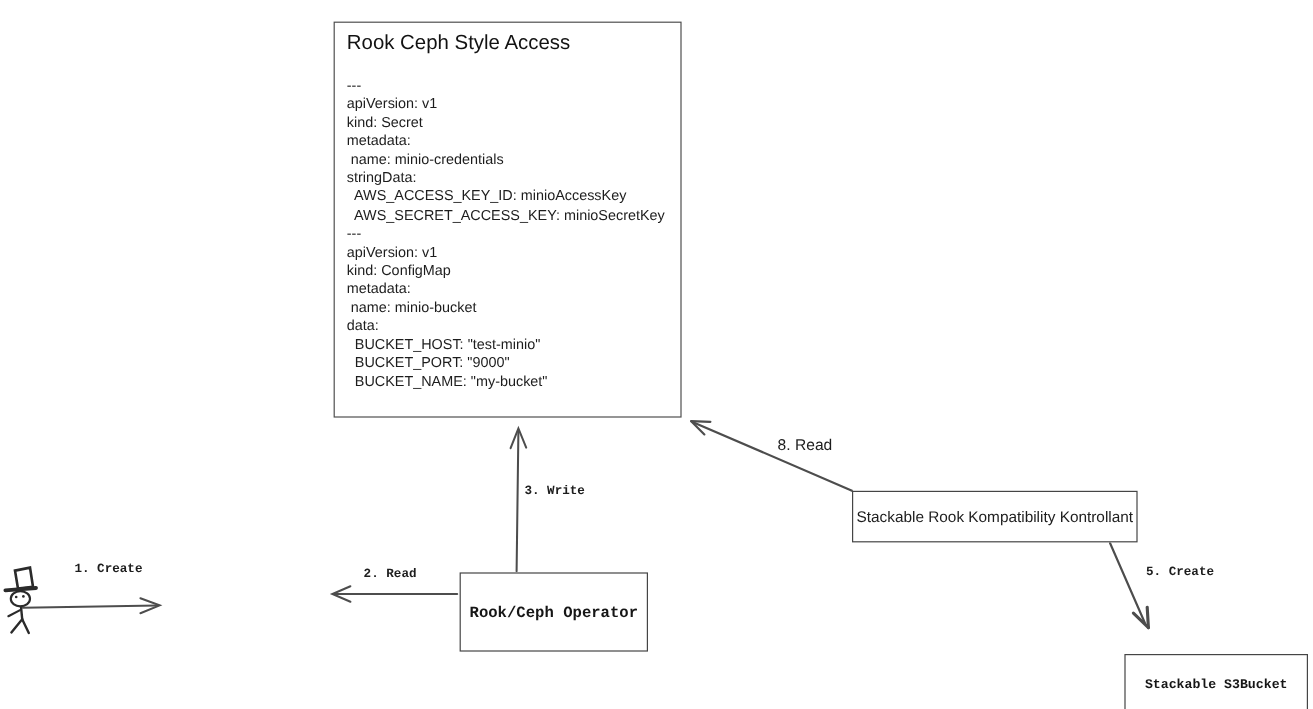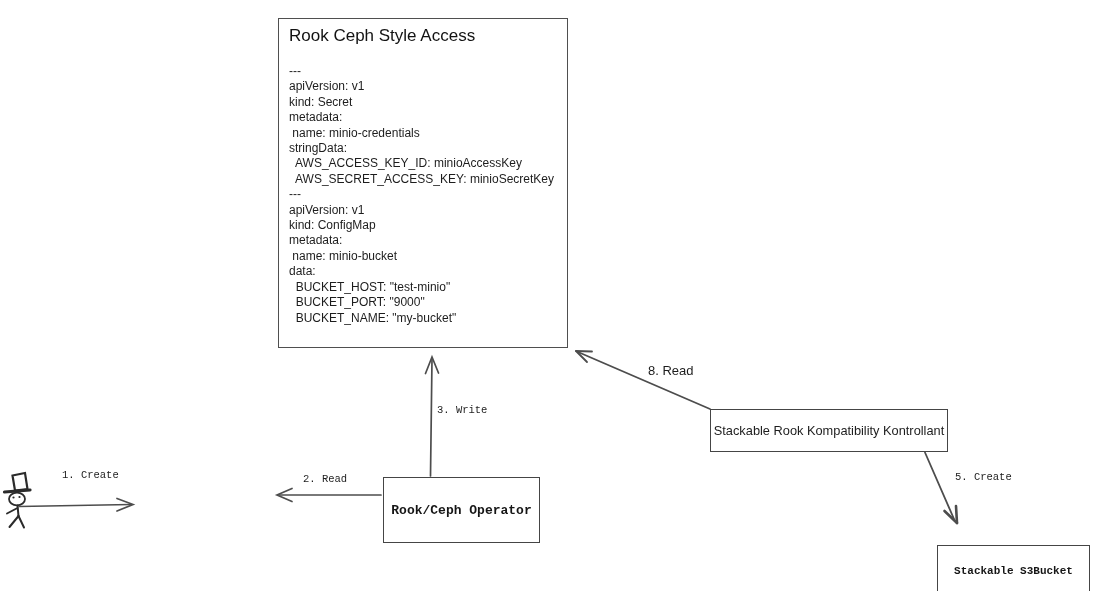--- a/index.html
+++ b/index.html
@@ -90,21 +90,21 @@
   .node-s3 {
     left: 937px; top: 532px;
     width: 153px; height: 51px; margin-top: 13px;
   }
   .node-s3 .node-label { font-size: 11px; }
 
   
   .edge-label {
     position: absolute;
     font-family: "Liberation Mono", monospace;
-    font-weight: normal;
+    font-weight: bold;
     font-size: 10.5px;
     color: #1d1d1d;
     white-space: nowrap;
   }
   .edge-label-1 { left: 62px;  top: 469px; }
   .edge-label-2 { left: 303px; top: 473px; text-align: right; }
   .edge-label-3 { left: 437px; top: 404px; }
   .edge-label-4 {
     left: 648px; top: 363px;
     font-family: "Liberation Sans", sans-serif;

